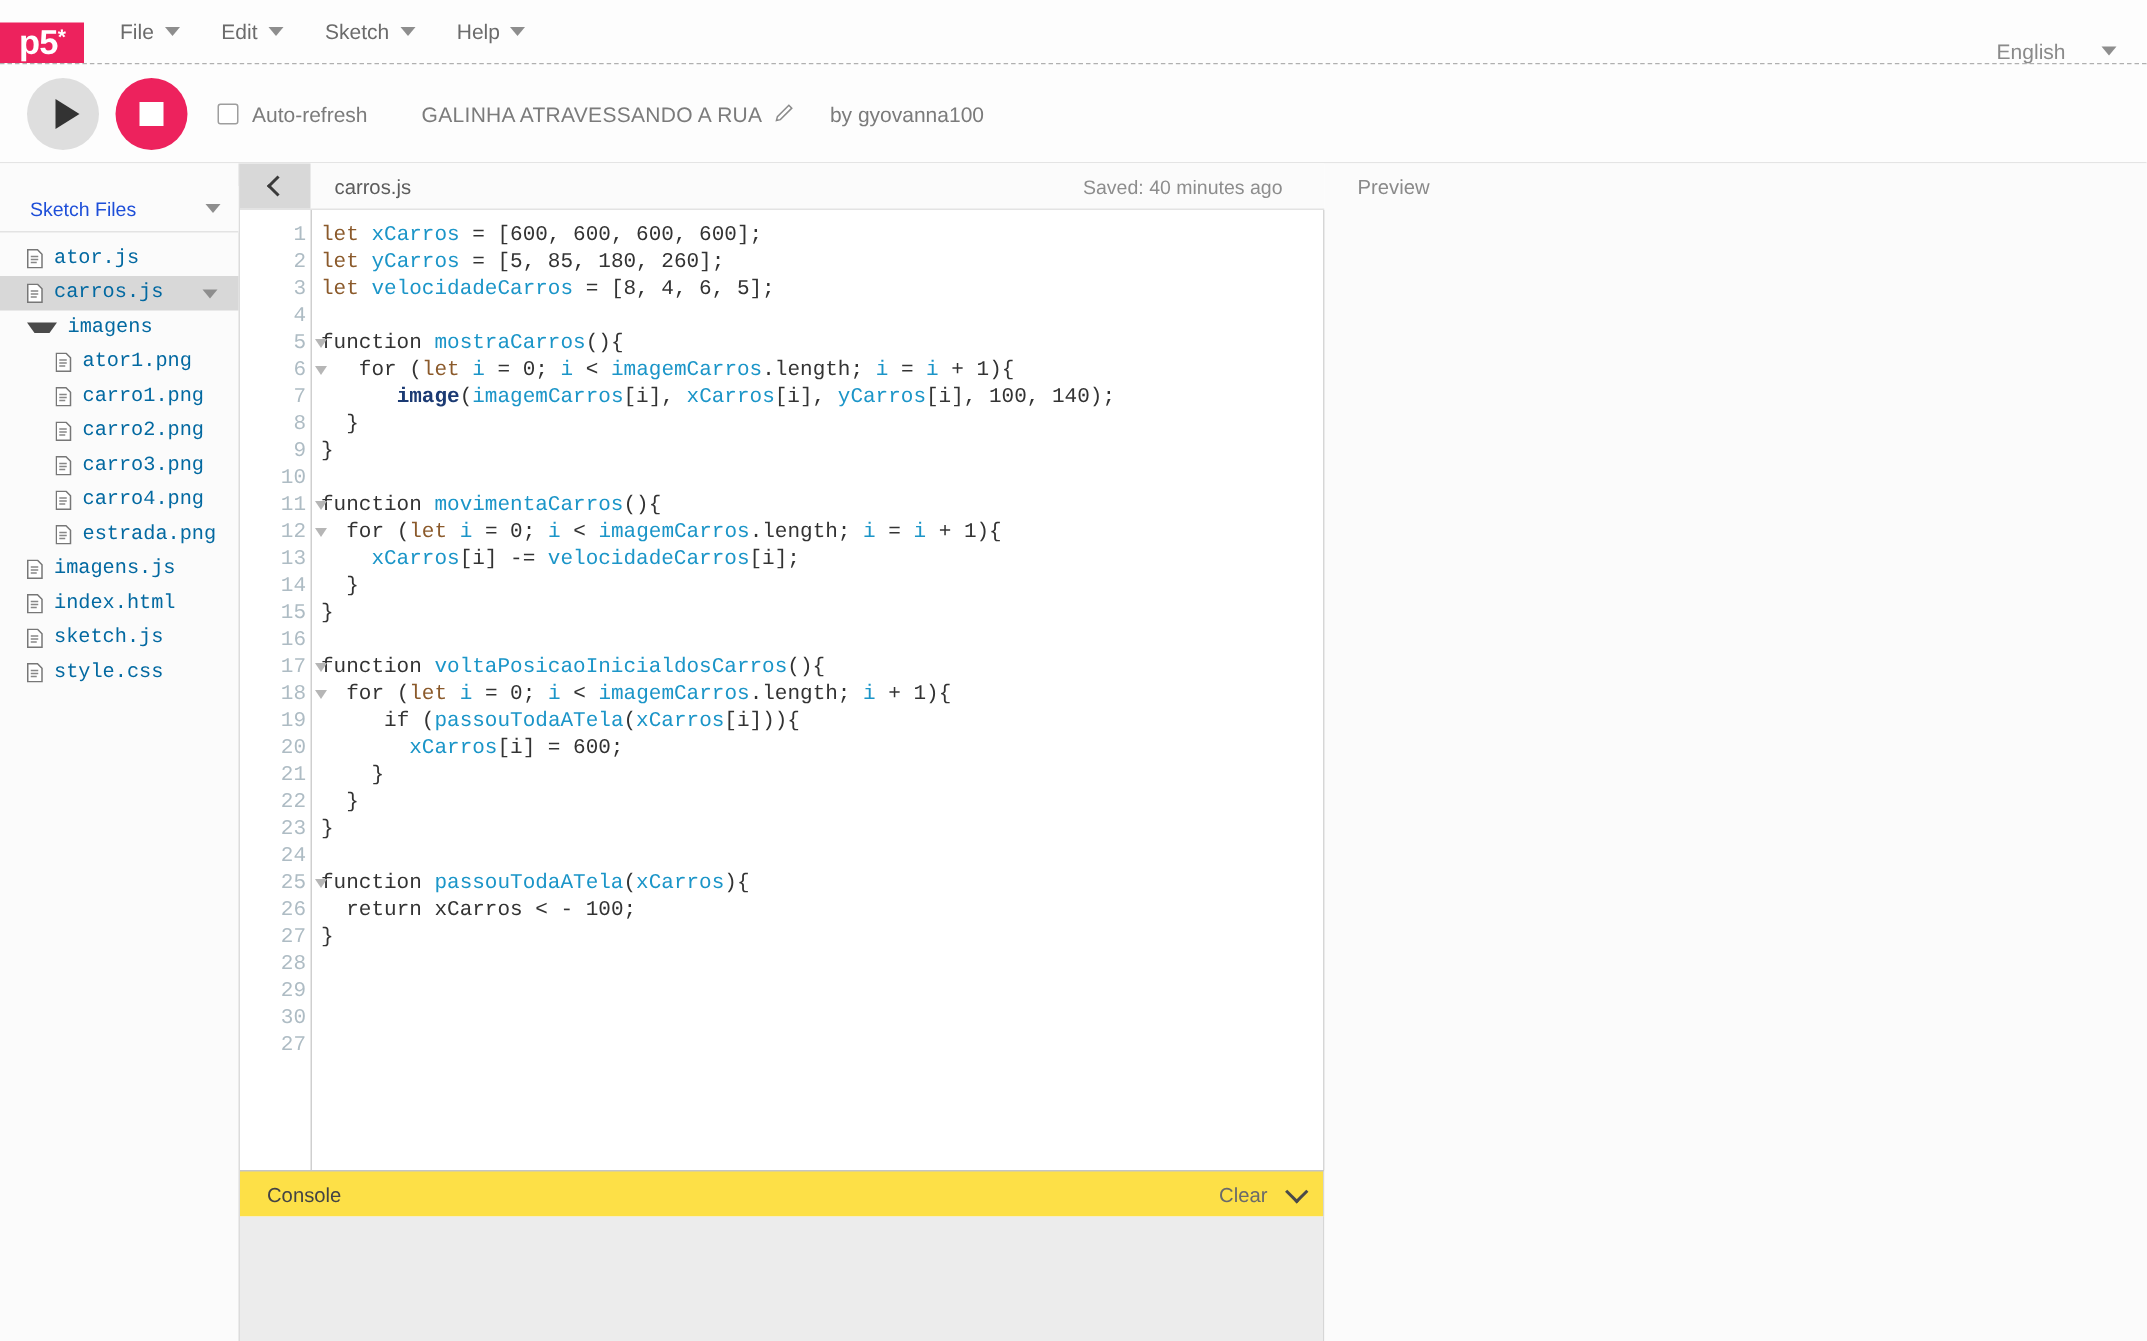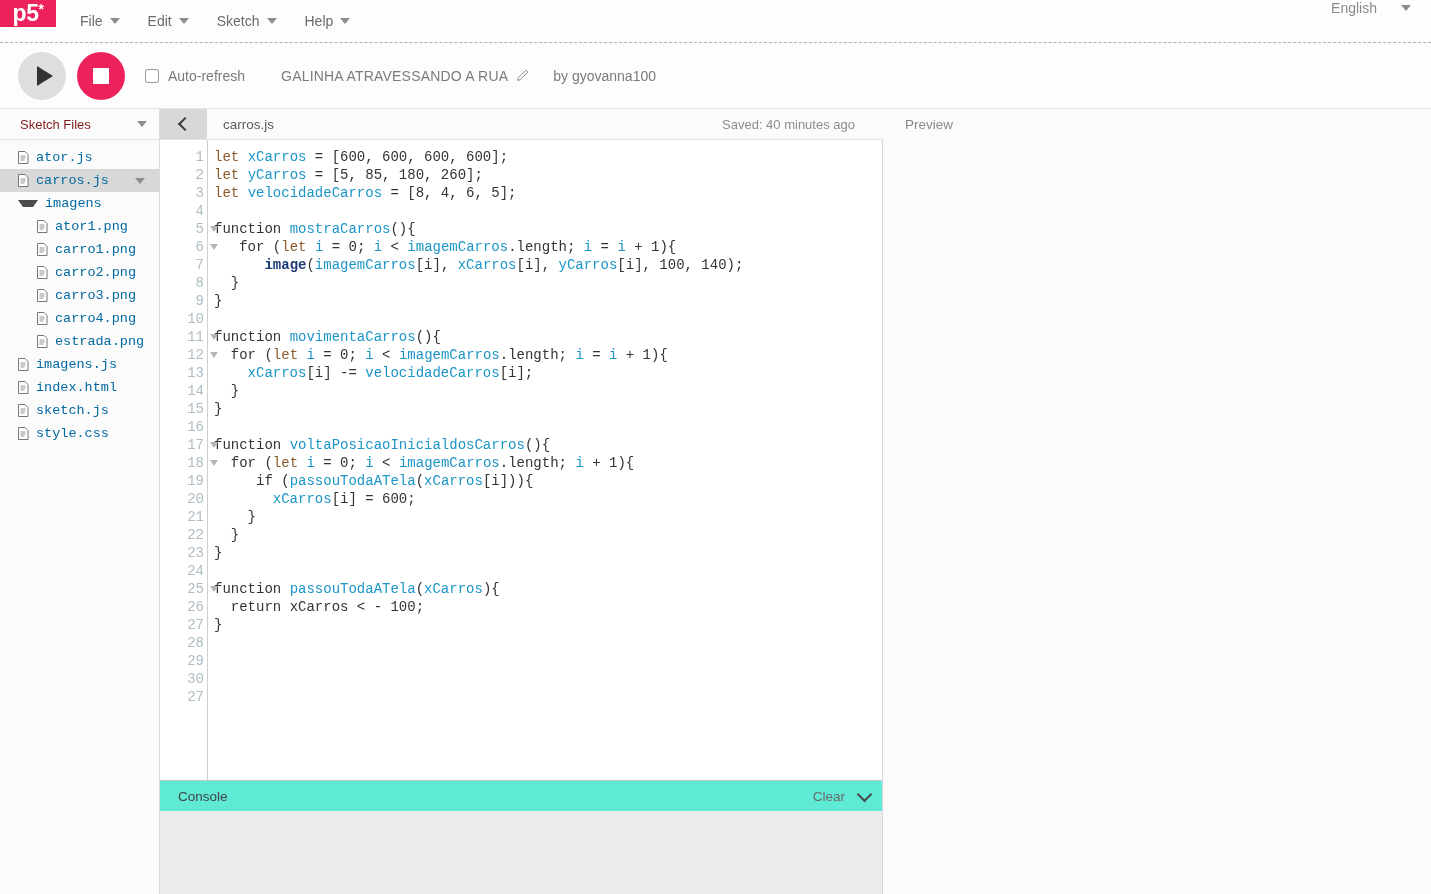--- a/index.html
+++ b/index.html
@@ -19,21 +19,21 @@
 
   
   .nav-bar {
     position: absolute;
     left: 0; top: 0;
     width: 1431px; height: 43px;
     background: #fdfdfd;
     border-bottom: 1px dashed #b0b0b0;
     box-sizing: border-box;
     display: flex;
-    align-items: flex-start;
+    align-items: flex-end;
   }
   .p5-logo {
     width: 56px;
     background: #ED225D;
     color: #ffffff;
     display: flex;
     align-items: center;
     justify-content: center;
     font-size: 23px;
     font-weight: bold;
@@ -181,25 +181,26 @@
     border-right: 1px solid #dcdcdc;
     box-sizing: border-box;
     display: flex;
     flex-direction: column;
   }
   .sidebar-header {
     height: 31px;
     display: flex;
     align-items: center;
     padding: 0 12px 0 20px;
-    color: #7f1d1d;
+    color: #1d4ed8;
     font-size: 13px;
     border-bottom: 1px solid #e3e3e3;
     box-sizing: border-box;
     background: #fbfbfb;
+    margin-top: 15px;
   }
   .sidebar-header .caret-down { margin-left: auto; }
   .file-list {
     padding-top: 6px;
     font-family: "Liberation Mono", monospace;
     font-size: 13.5px;
   }
   .file-row {
     display: flex;
     align-items: center;
@@ -329,21 +330,21 @@
   }
   .tk-kw   { color: #8b5a2b; }            
   .tk-ctl  { color: #333333; }            
   .tk-var  { color: #1b95c8; }            
   .tk-fn   { color: #1b95c8; }
   .tk-punc { color: #333333; }
   .tk-builtin { color: #1b3a73; font-weight: bold; }  
 
   .console-bar {
     height: 31px;
-    background: #5eead4;
+    background: #fde047;
     border-top: 1px solid #c5c5c5;
     border-right: 1px solid #d6d6d6;
     display: flex;
     align-items: center;
     padding: 0 12px 0 18px;
     box-sizing: border-box;
     color: #444444;
     font-size: 13.5px;
   }
   .console-actions {

